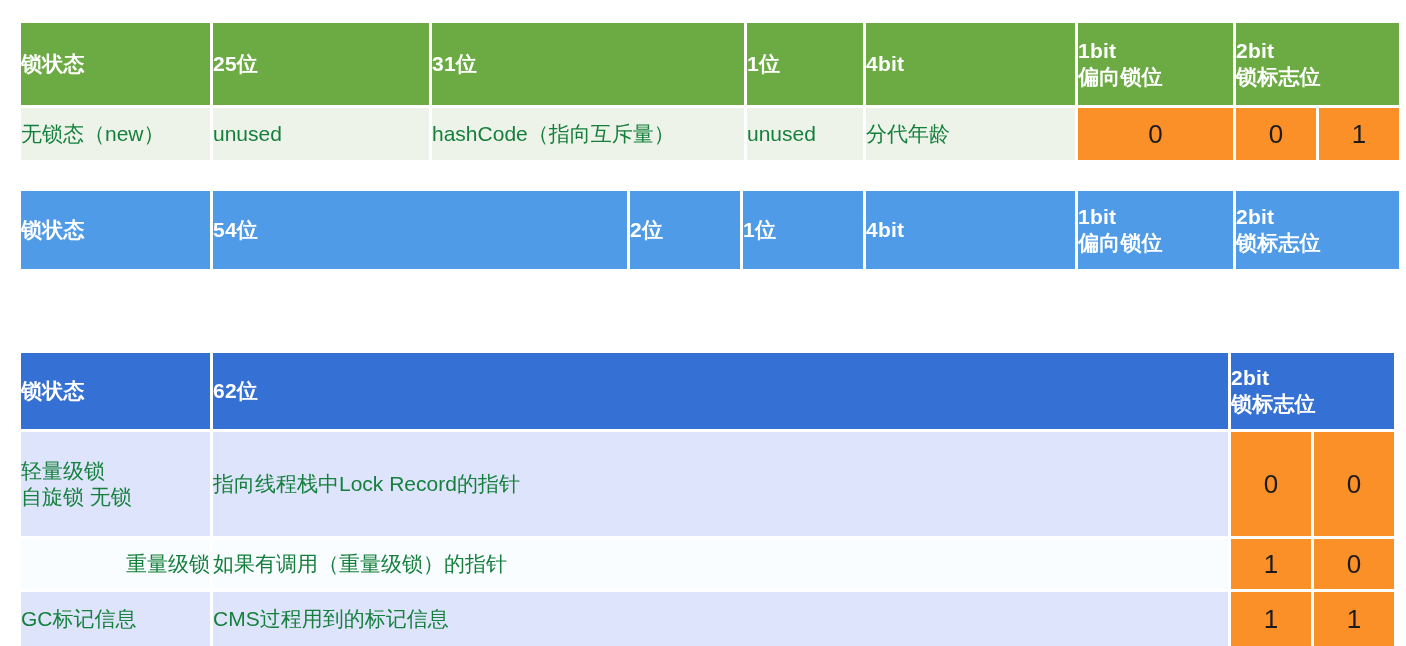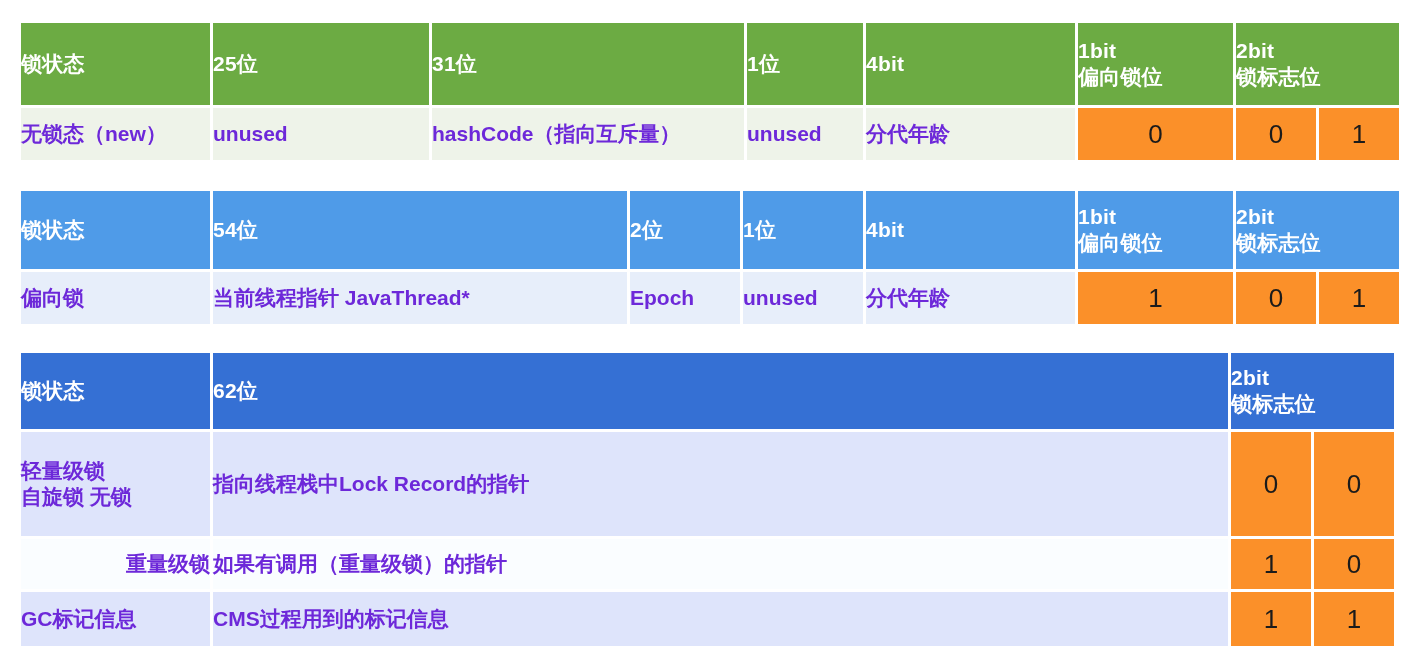--- a/index.html
+++ b/index.html
@@ -26,24 +26,23 @@
     vertical-align:top;
     letter-spacing:0.2px;
   }
   .hd-green{background:#6CAB43;}
   .hd-blue{background:#4F9BE8;}
   .hd-dblue{background:#3570D4;}
 
   
   .bd{
     font-size:21px;
-    color:#6d28d9;
+    color:#15803d;
     padding:0 0 0 11px;
     line-height:1.3;
-    font-weight:bold;
   }
   .bd-green{background:#EEF3E9;}
   .bd-blue{background:#E7EEFA;}
   .bd-d1{background:#DEE4FB;}
   .bd-d2{background:#FAFDFF;}
 
   .bit{
     background:#FB9029;
     color:#1b1b1b;
     font-size:26px;
@@ -139,30 +138,20 @@
       </td>
       <td class="hd hd-blue two-line">
         <div>1bit</div>
         <div>偏向锁位</div>
       </td>
       <td class="hd hd-blue two-line" colspan="2">
         <div>2bit</div>
         <div>锁标志位</div>
       </td>
     </tr>
-    <tr>
-      <td class="bd bd-blue" style="height:52px;">偏向锁</td>
-      <td class="bd bd-blue">当前线程指针 JavaThread*</td>
-      <td class="bd bd-blue">Epoch</td>
-      <td class="bd bd-blue">unused</td>
-      <td class="bd bd-blue">分代年龄</td>
-      <td class="bit">1</td>
-      <td class="bit">0</td>
-      <td class="bit">1</td>
-    </tr>
   </tbody>
     </table>
 
   <table class="tbl" style="left:18px;top:350px;width:1370px;">
     <colgroup>
       <col style="width:189px">
         <col style="width:1015px">
       <col style="width:80px">
         <col style="width:80px">
     </colgroup>

